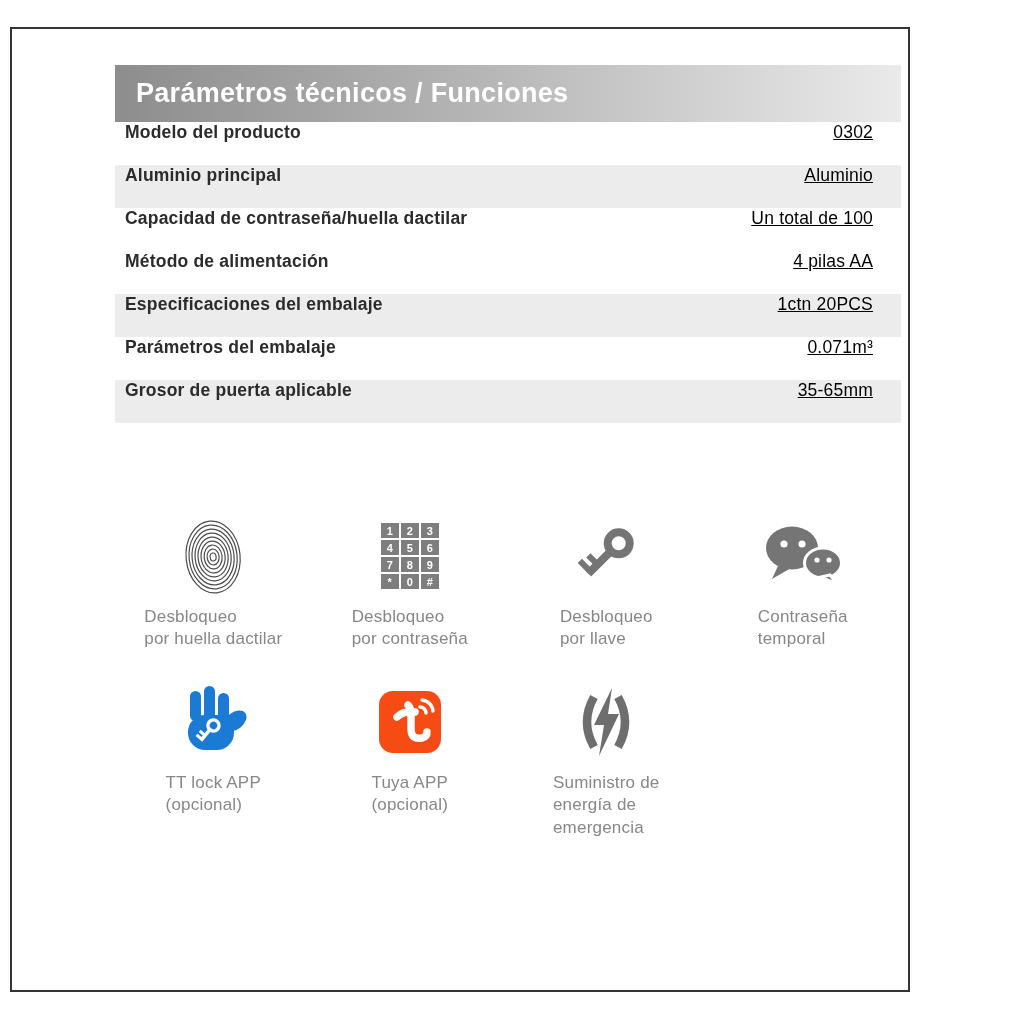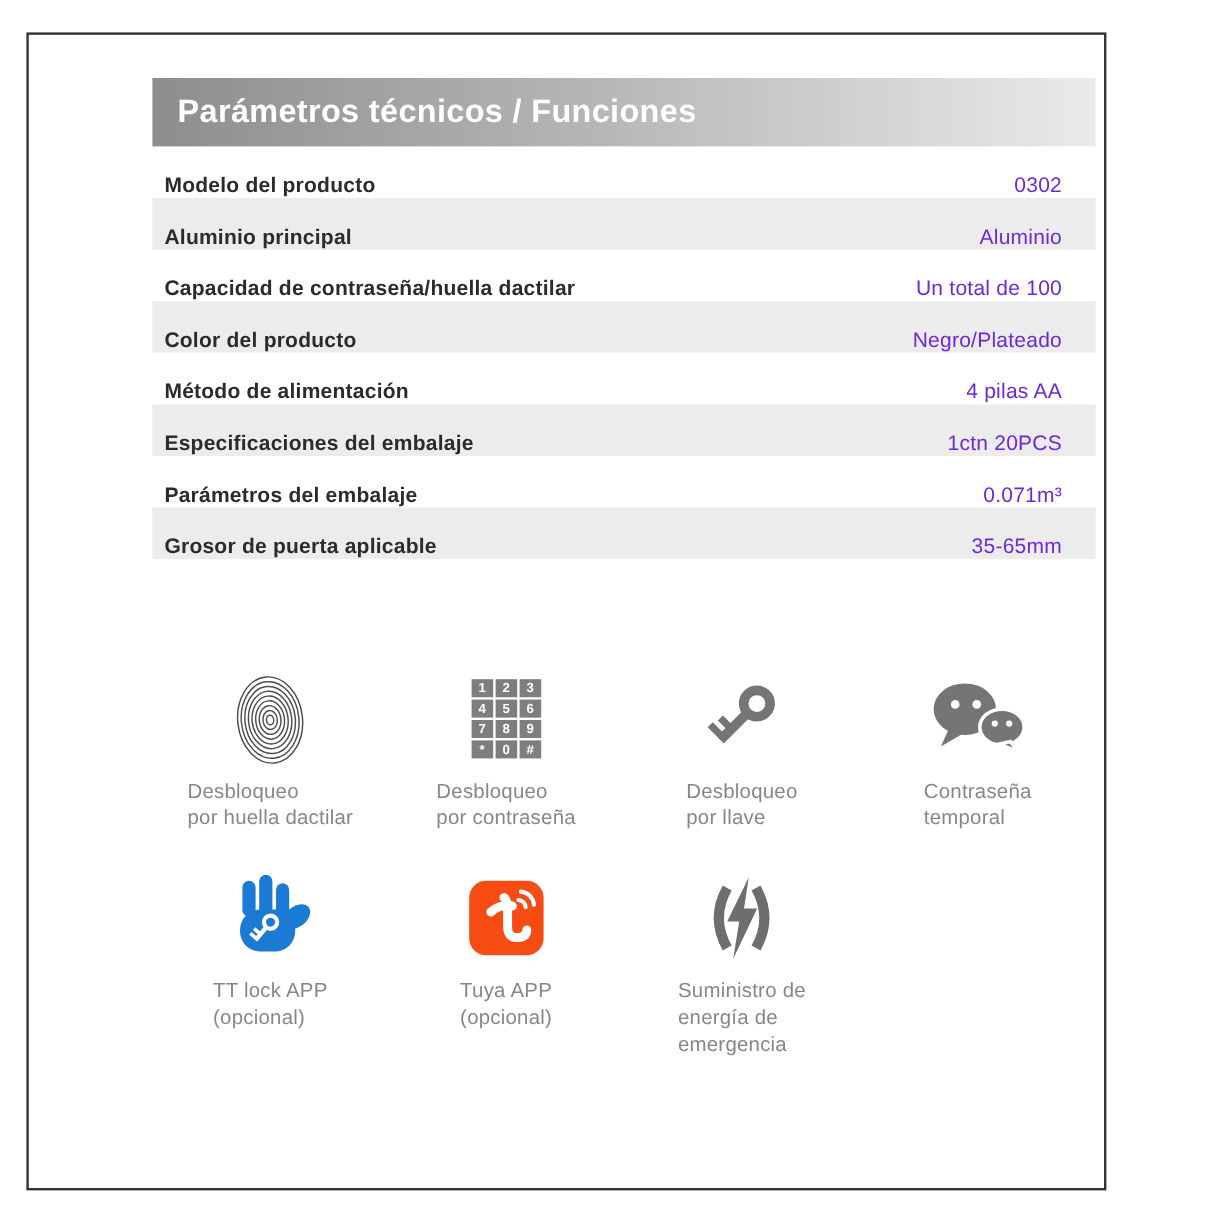--- a/index.html
+++ b/index.html
@@ -1,28 +1,28 @@
 <!DOCTYPE html>
 <html><head>
 <meta charset="utf-8">
 <style>
   * { margin:0; padding:0; box-sizing:border-box; }
   html,body { width:1024px; height:1023px; background:#ffffff;
     font-family:"Liberation Sans", sans-serif; }
   .frame { position:absolute; left:10px; top:27px; width:900px; height:965px;
-    border:2px solid #333333; background:#ffffff;margin-left:12px; }
+    border:2px solid #333333; background:#ffffff; }
   .content { position:absolute; left:103px; top:36px; width:786px; }
   .header { height:57px; line-height:57px;
     background:linear-gradient(90deg,#8d8d8d 0%,#b7b7b7 48%,#eaeaea 100%);
     color:#ffffff; font-size:27px; font-weight:700; padding-left:21px;
     letter-spacing:0.3px; }
-  .row { height:43px; display:flex; align-items:flex-end; font-size:17.5px; }
+  .row { height:43px; display:flex; align-items:flex-start; font-size:17.5px; }
   .row.alt { background:#ececec; }
   .row-label { font-weight:700; color:#2b2b2b; padding-left:10px; letter-spacing:0.2px; }
-  .row-value { margin-left:auto; padding-right:28px; color:#6d28d9; letter-spacing:0.2px; }
+  .row-value { margin-left:auto; padding-right:28px; color:#000000; letter-spacing:0.2px;text-decoration:underline; }
   .features { margin-top:96px; }
   .feature-grid { display:grid; grid-template-columns:repeat(4,1fr); }
   .feature-grid.second { margin-top:34px; }
   .feature { display:flex; flex-direction:column; align-items:center; }
   .feature-icon-box { height:74px; display:flex; align-items:center; justify-content:center; }
   .feature-label { margin-top:13px; white-space:pre-line;
     font-size:17px; color:#878787; line-height:1.32; letter-spacing:0.2px; }
   .keypad { display:grid; grid-template-columns:repeat(3,18px);
     grid-template-rows:repeat(4,15px); gap:2px; }
   .keypad span { background:#7e7e7e; color:#ffffff; font-size:11px; font-weight:700;
@@ -43,24 +43,20 @@
       <span class="row-value">0302</span>
     </div>
     <div class="row alt">
       <span class="row-label">Aluminio principal</span>
       <span class="row-value">Aluminio</span>
     </div>
     <div class="row">
       <span class="row-label">Capacidad de contraseña/huella dactilar</span>
       <span class="row-value">Un total de 100</span>
     </div>
-    <div class="row alt">
-      <span class="row-label">Color del producto</span>
-      <span class="row-value">Negro/Plateado</span>
-    </div>
     <div class="row">
       <span class="row-label">Método de alimentación</span>
       <span class="row-value">4 pilas AA</span>
     </div>
     <div class="row alt">
       <span class="row-label">Especificaciones del embalaje</span>
       <span class="row-value">1ctn 20PCS</span>
     </div>
     <div class="row">
       <span class="row-label">Parámetros del embalaje</span>

